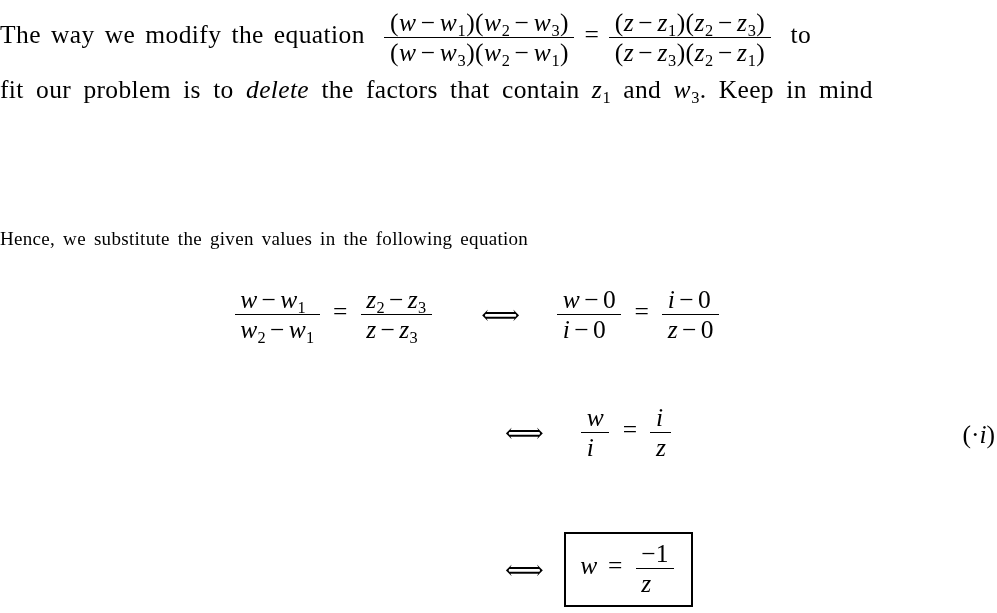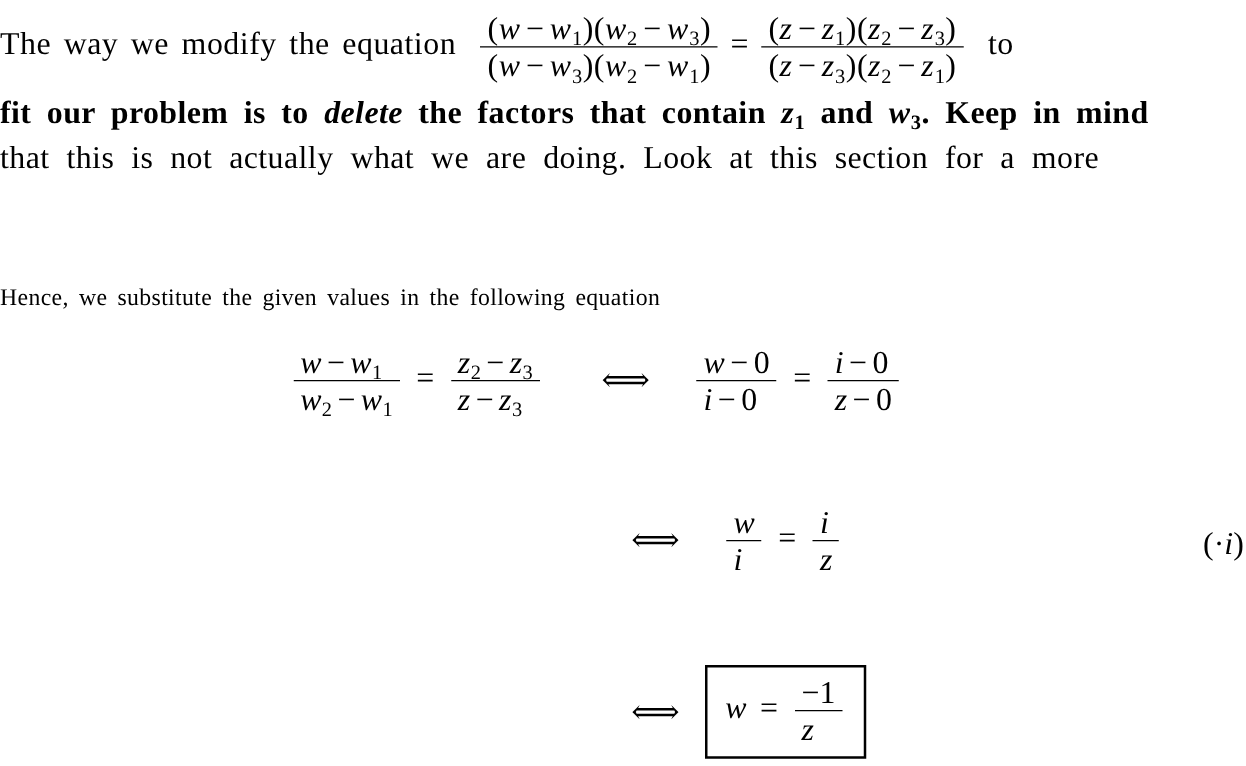--- a/index.html
+++ b/index.html
@@ -60,21 +60,21 @@
     text-justify: inter-word;
   }
   .tline {
     display: block;
     white-space: nowrap;
   }
   .tline-1 { height: 70px; line-height: 70px; }
   .emph { font-style: italic; }
 
   .spread1 { letter-spacing: 0.40px; word-spacing: 3.3px; }
-  .spread2 { letter-spacing: 0.35px; word-spacing: 5.6px; font-weight: bold; }
+  .spread2 { letter-spacing: 0.35px; word-spacing: 5.6px; }
   .spread3 { letter-spacing: 0.35px; word-spacing: 6.8px; }
 
   .inlinefrac { font-size: 25.5px; }
   .inlinefrac .frac { margin: 0 .22em; }
 
   
   .hence {
     position: absolute;
     left: 0;
     top: 222px;
@@ -96,21 +96,21 @@
     font-size: 25.5px;
     white-space: nowrap;
   }
   .iff {
     font-style: normal;
     font-size: 27px;
     padding: 0 .30em;
     vertical-align: middle;
   }
 
-  .eq-row-1 { left: 232px; top: 276px; }
+  .eq-row-1 { left: 232px; top: 286px; }
   .eq-row-2 { left: 497px; top: 404px; }
   .eq-row-3 { left: 497px; top: 532px; }
 
   .tag {
     position: absolute;
     right: 2px;
     top: 420px;
     font-size: 25.5px;
     white-space: nowrap;
   }
@@ -140,21 +140,20 @@
 
     <span class="tline spread2" style="display:block; margin-top:2px;">
       <span>fit our problem is to</span>
       <span class="emph">delete</span>
       <span>the factors that contain</span>
       <span class="mi">z<sub class="sb">1</sub></span>
       <span>and</span>
       <span class="mi">w<sub class="sb">3</sub></span><span>. Keep in mind</span>
     </span>
 
-    <span class="tline spread3">that this is not actually what we are doing. Look at this section for a more</span>
 
   </div>
 
   <div class="hence">Hence, we substitute the given values in the following equation</div>
 
   <div class="dispblock">
 
     <div class="disp-row eq-row-1">
       <span class="frac">
         <span class="num"><span class="mi">w</span><span class="mo">−</span><span class="mi">w<sub class="sb">1</sub></span></span>

